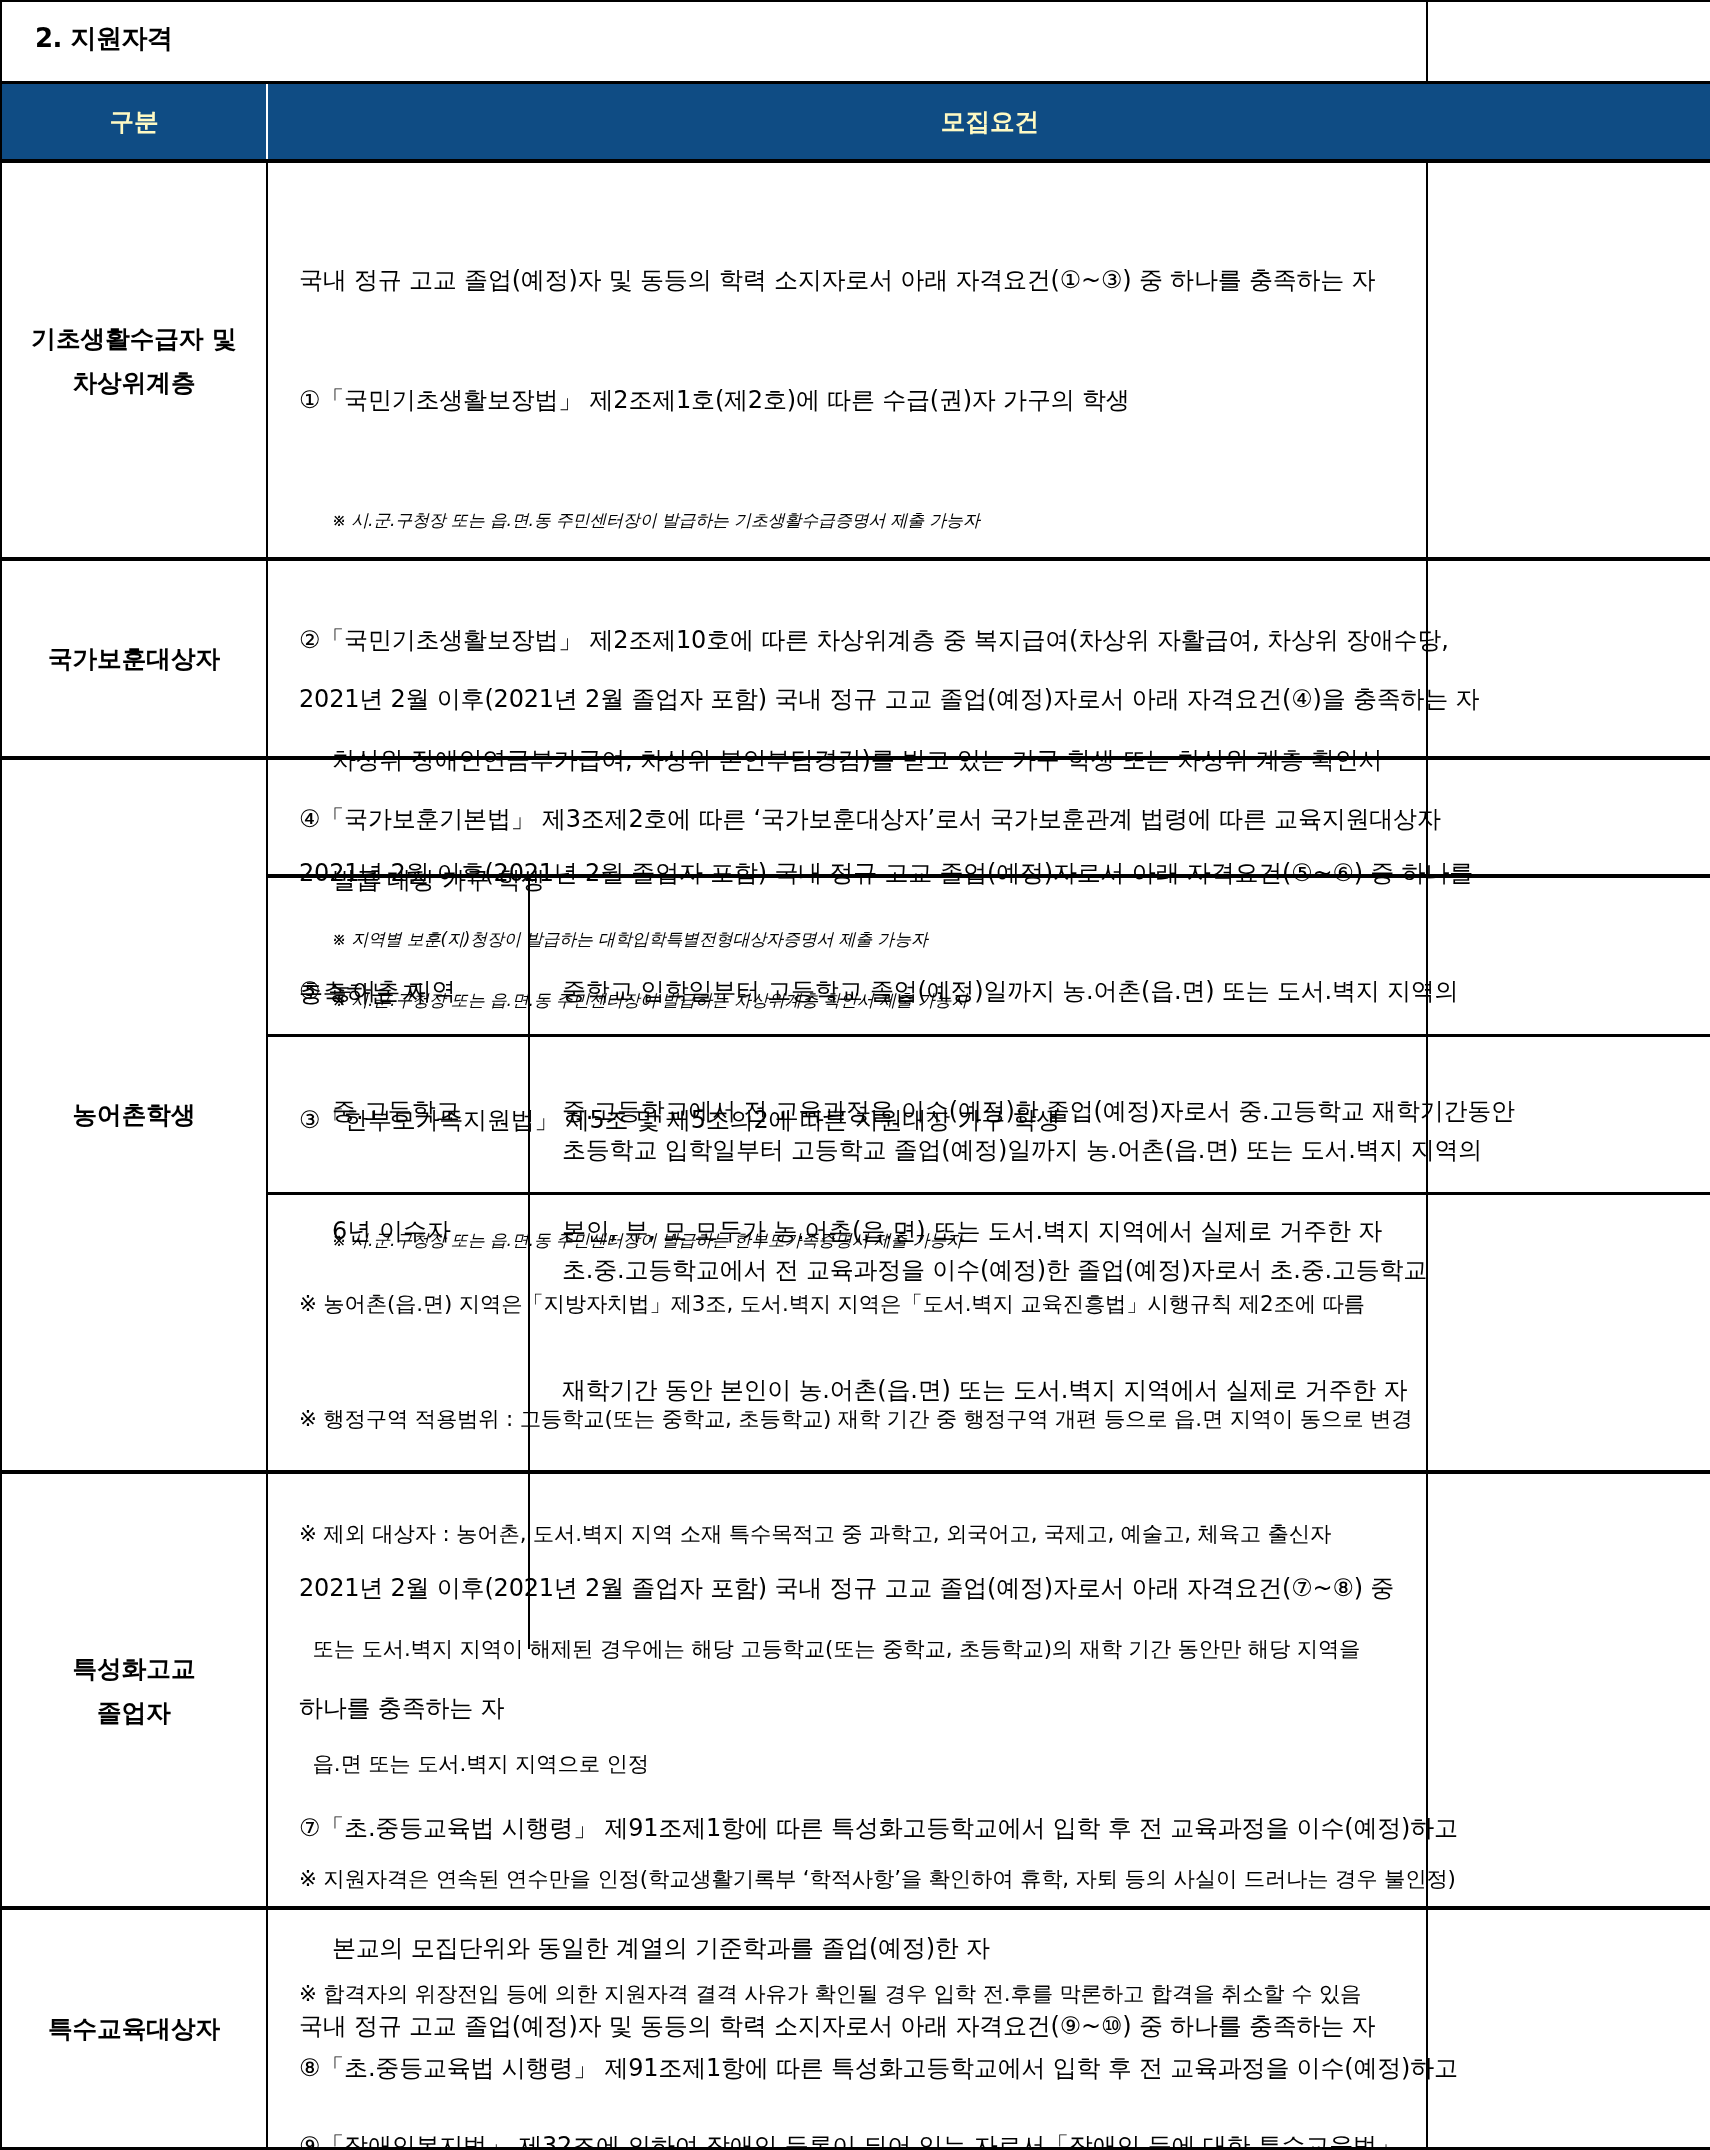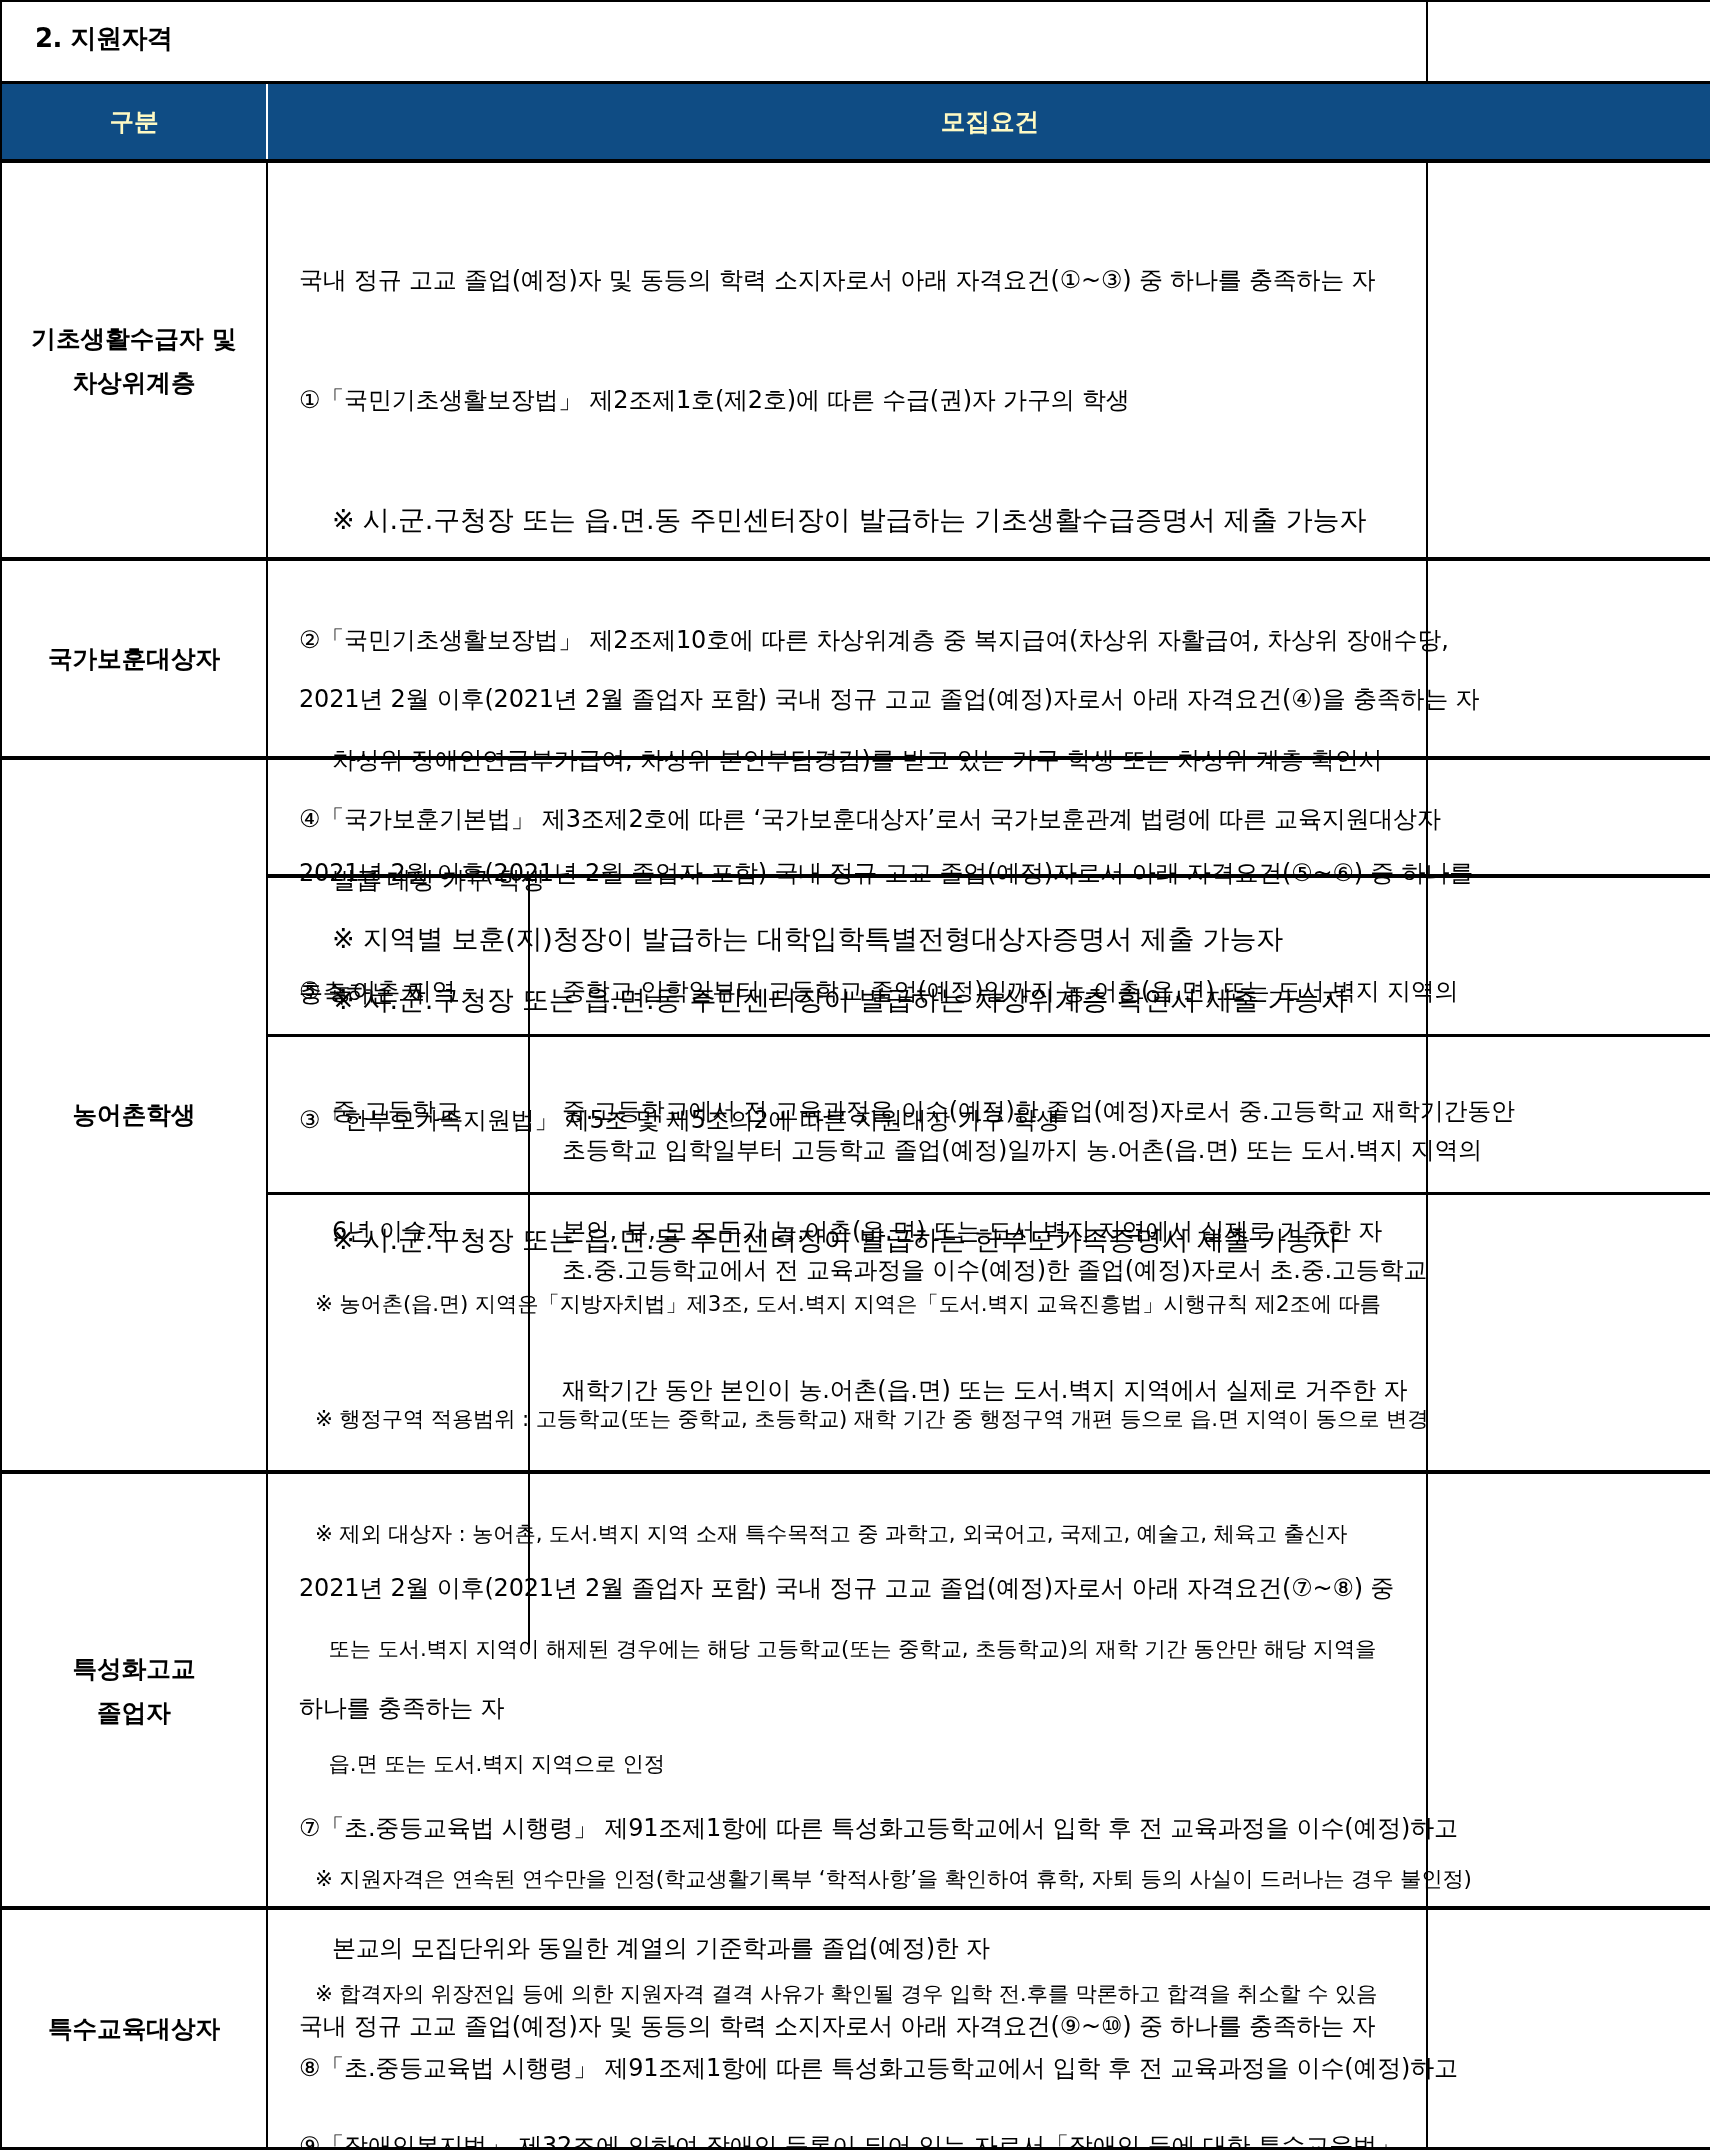--- a/index.html
+++ b/index.html
@@ -14,21 +14,21 @@
   .header { position:absolute; left:0; top:84px; width:1710px; height:75px; background:#0f4c84; }
   .header .cell { position:absolute; top:0; height:75px; display:flex; align-items:center; justify-content:center;
                   color:#fef9c3; font-size:24.6px; font-weight:bold; }
   .header .divider { position:absolute; left:264px; top:0; width:2.3px; height:75px; background:#fff; }
   .vline { position:absolute; width:2.3px; background:#000; }
   .label { position:absolute; left:0; width:264px; display:flex; align-items:center; justify-content:center;
            text-align:center; font-size:24.6px; font-weight:bold; line-height:44px; }
   .content { position:absolute; left:297px; font-size:24px; line-height:40px; white-space:pre; letter-spacing:-0.2px; }
   .line { display:block; height:40px; }
   .ind1 { padding-left:33px; }
-  .note { font-size:27px; }
+  .note { font-size:17px;font-style:italic; }
   .note-ind { padding-left:33px; }
   .sub-label { position:absolute; left:297px; font-size:24px; line-height:40px; white-space:pre; }
   .sub-content { position:absolute; left:560px; font-size:24px; line-height:40px; white-space:pre; letter-spacing:-0.2px; }
   .notes3 .line { height:35px; font-size:21.4px; line-height:35px; }
 </style>
 </head>
 <body>
 
 <div class="frame">
 
@@ -98,21 +98,21 @@
   </div>
   <div class="hline" style="left:266px;width:1444px;top:1034px;height:3.2px;"></div>
 
   <div class="sub-content" style="top:1050px;">
     <span class="line">초등학교 입학일부터 고등학교 졸업(예정)일까지 농.어촌(읍.면) 또는 도서.벽지 지역의</span>
     <span class="line">초.중.고등학교에서 전 교육과정을 이수(예정)한 졸업(예정)자로서 초.중.고등학교</span>
     <span class="line">재학기간 동안 본인이 농.어촌(읍.면) 또는 도서.벽지 지역에서 실제로 거주한 자</span>
   </div>
   <div class="hline" style="left:266px;width:1444px;top:1192px;height:3.2px;"></div>
 
-  <div class="content notes3" style="top:1206px;margin-left:16px;">
+  <div class="content notes3" style="top:1206px;">
     <span class="line">※ 농어촌(읍.면) 지역은「지방자치법」제3조, 도서.벽지 지역은「도서.벽지 교육진흥법」시행규칙 제2조에 따름</span>
     <span class="line">※ 행정구역 적용범위 : 고등학교(또는 중학교, 초등학교) 재학 기간 중 행정구역 개편 등으로 읍.면 지역이 동으로 변경</span>
     <span class="line">※ 제외 대상자 : 농어촌, 도서.벽지 지역 소재 특수목적고 중 과학고, 외국어고, 국제고, 예술고, 체육고 출신자</span>
     <span class="line" style="padding-left:13.6px;">또는 도서.벽지 지역이 해제된 경우에는 해당 고등학교(또는 중학교, 초등학교)의 재학 기간 동안만 해당 지역을</span>
     <span class="line" style="padding-left:13.6px;">읍.면 또는 도서.벽지 지역으로 인정</span>
     <span class="line">※ 지원자격은 연속된 연수만을 인정(학교생활기록부 ‘학적사항’을 확인하여 휴학, 자퇴 등의 사실이 드러나는 경우 불인정)</span>
     <span class="line">※ 합격자의 위장전입 등에 의한 지원자격 결격 사유가 확인될 경우 입학 전.후를 막론하고 합격을 취소할 수 있음</span>
   </div>
   <div class="hline" style="top:1470px;height:3.6px;"></div>
 

